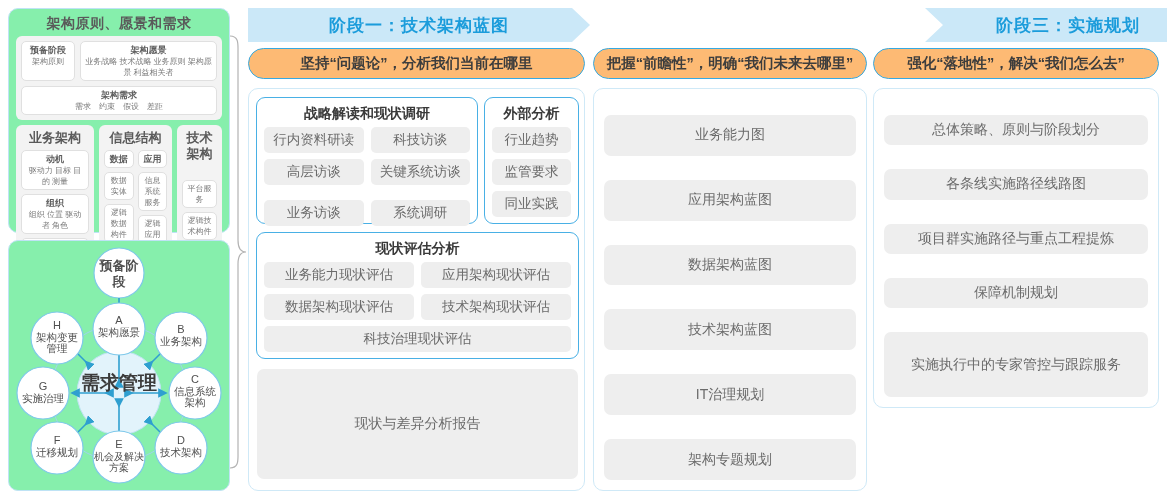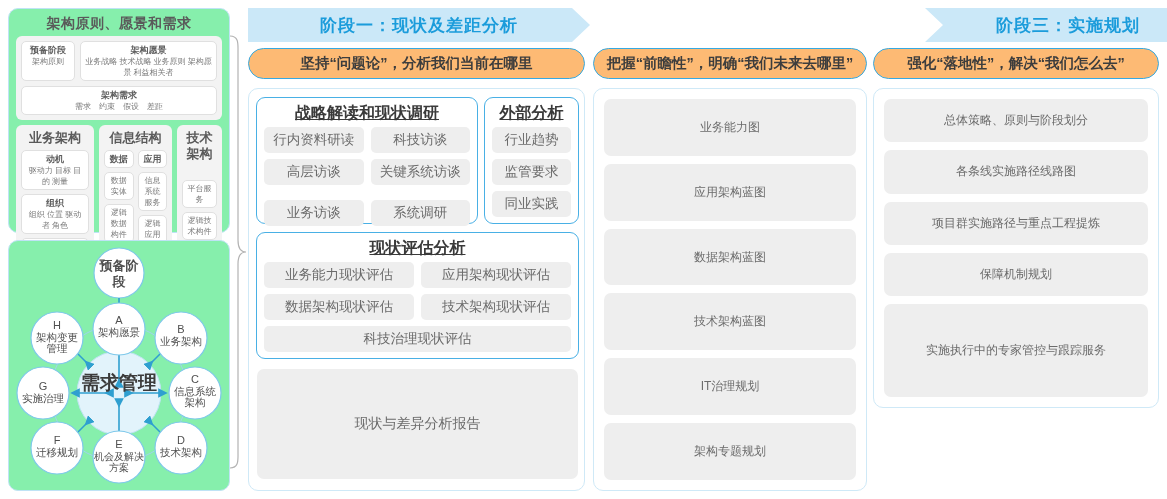--- a/index.html
+++ b/index.html
@@ -80,23 +80,22 @@
     position:absolute;border:1px solid #cfe9f7;border-radius:10px;background:#fff;
     box-sizing:border-box;
   }
 
   
   .p1-card{
     position:absolute;border:1.4px solid #49b0e5;border-radius:9px;background:#fff;
     box-sizing:border-box;padding:5px 7px 6px;
   }
   .p1-title{
-    text-align:center;font-weight:bold;font-size:16px;line-height:20px;color:#3a3a3a;
+    text-align:center;font-weight:bold;font-size:14px;line-height:20px;color:#3a3a3a;
     margin-bottom:4px;
-    text-decoration:underline;
   }
   .chip{
     background:#eeeeee;border-radius:5px;color:#6b6b6b;
     display:flex;align-items:center;justify-content:center;text-align:center;
     box-sizing:border-box;white-space:nowrap;
   }
   .chip-r{display:flex;gap:7px;margin-bottom:6px;}
   .chip-r>.chip{flex:1;height:26px;font-size:13.5px;}
   .chip-r.two>.chip{font-size:13.5px;}
   .chip-full{height:26px;font-size:13.5px;}
@@ -106,23 +105,23 @@
   .report-chip{
     position:absolute;background:#eeeeee;border-radius:7px;
     display:flex;align-items:center;justify-content:center;
     font-size:14px;color:#6b6b6b;box-sizing:border-box;
   }
 
   
   .plist{position:absolute;left:10px;right:10px;top:10px;bottom:10px;
          display:flex;flex-direction:column;}
   .plist .litem{
-    background:#eeeeee;border-radius:7px;color:#6b6b6b;font-size:12px;
+    background:#eeeeee;border-radius:7px;color:#6b6b6b;font-size:14px;
     display:flex;align-items:center;justify-content:center;text-align:center;
-    margin-bottom:8px;box-sizing:border-box;
+    margin-bottom:8px;box-sizing:border-box;margin-top:16px;
   }
   .plist .litem:last-child{margin-bottom:0;}
 </style>
 </head>
 <body>
 
 <div class="stage">
 
   <div class="left-col">
 
@@ -312,21 +311,21 @@
   <div class="bracket">
     <svg width="20" height="436" viewBox="0 0 20 436">
       <path d="M2,2 C11,2 10,10 10,18 L10,206 C10,214 12,218 18,218 C12,218 10,222 10,230 L10,418 C10,426 11,434 2,434" fill="none" stroke="#b3b3b3" stroke-width="1.2"></path>
     </svg>
   </div>
 
   <div class="phase-band" style="left:248px;width:342px;">
     <svg width="342" height="34" viewBox="0 0 342 34" style="position:absolute;left:0;top:0;">
       <path d="M0,0 L324,0 L342,17 L324,34 L0,34 Z" fill="#cbe8f8"></path>
     </svg>
-    <div class="band-text">阶段一：现状及差距分析</div>
+    <div class="band-text">阶段一：技术架构蓝图</div>
   </div>
   <div class="phase-sub" style="left:248px;top:48px;width:337px;">坚持“问题论”，分析我们当前在哪里</div>
 
   <div class="phase-body" style="left:248px;top:88px;width:337px;height:403px;">
 
     <div class="p1-card" style="left:7px;top:8px;width:222px;height:127px;">
       <div class="p1-title">战略解读和现状调研</div>
       <div class="chip-r two">
         <div class="chip">行内资料研读</div>
         <div class="chip">科技访谈</div>

